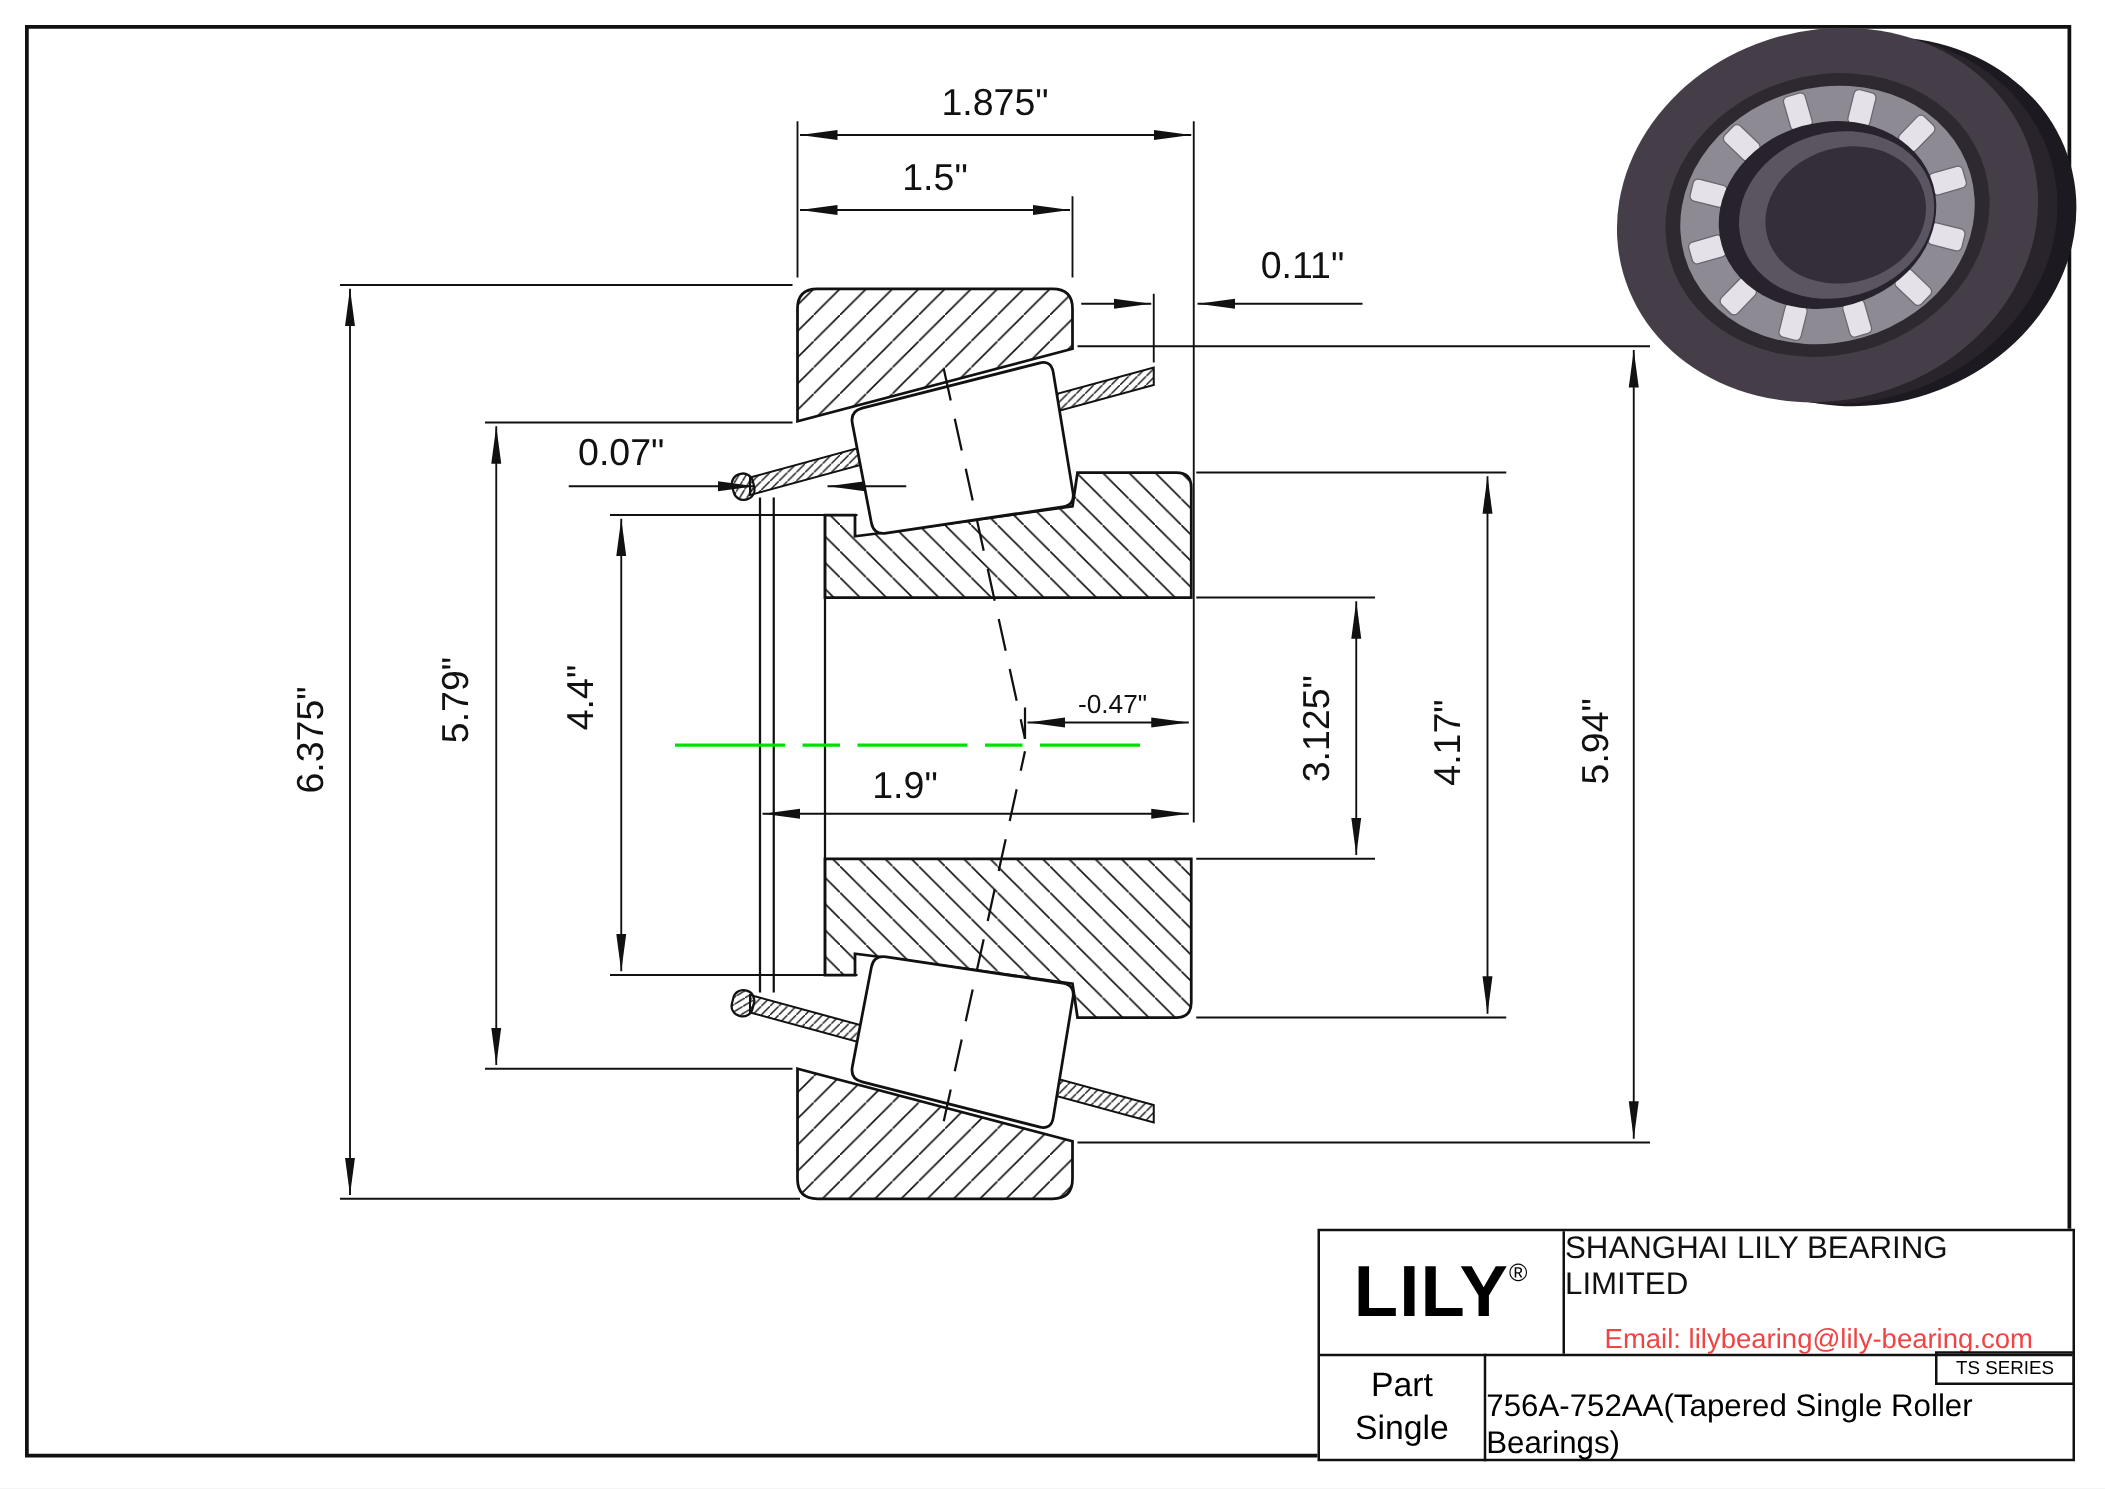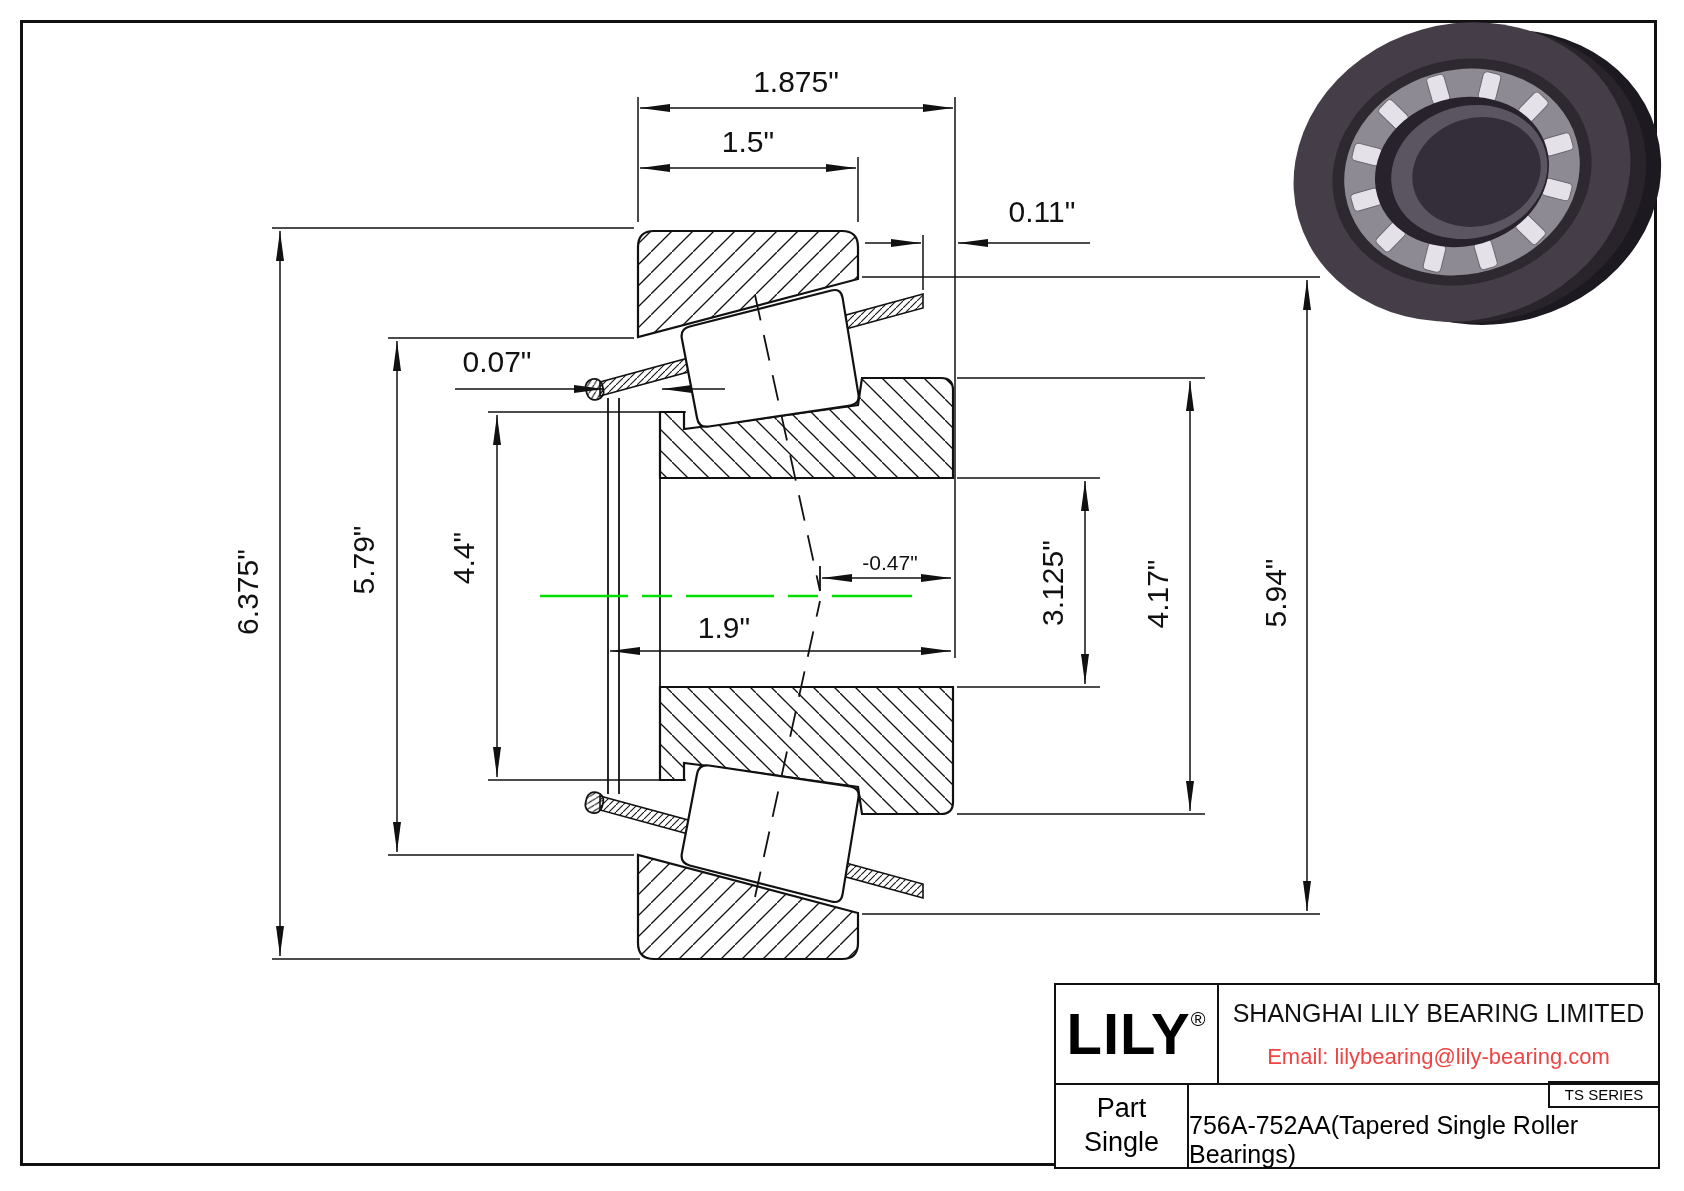--- a/index.html
+++ b/index.html
@@ -12,21 +12,21 @@
     border:3px solid #111;box-sizing:border-box;
   }
   svg{position:absolute;left:0;top:0;}
   svg text{fill:#111;}
   .dim-txt{font-size:30px;}
   .dim-txt-sm{font-size:21px;}
   
   .tb{position:absolute;box-sizing:border-box;background:#fff;}
   #tb-outer{left:1054px;top:983px;width:606px;height:186px;border:2px solid #111;}
   #tb-row1{position:absolute;left:0;top:0;width:100%;height:100px;border-bottom:2px solid #111;box-sizing:border-box;display:flex;}
-  #tb-logo-cell{width:163px;border-right:2px solid #111;box-sizing:border-box;display:flex;align-items:center;justify-content:center;}
+  #tb-logo-cell{width:196px;border-right:2px solid #111;box-sizing:border-box;display:flex;align-items:center;justify-content:center;}
   #tb-company-cell{flex:1;display:flex;flex-direction:column;align-items:center;justify-content:center;gap:16px;}
   .brand{font-size:58px;font-weight:bold;letter-spacing:1px;line-height:1;}
   .brand sup{font-size:20px;font-weight:normal;vertical-align:28px;}
   .company{font-size:25px;color:#111;}
   .email{font-size:22px;color:#ef4444;}
   #tb-row2{position:absolute;left:0;top:98px;width:100%;height:86px;display:flex;}
   #tb-part-cell{width:133px;border-right:2px solid #111;box-sizing:border-box;
      display:flex;flex-direction:column;align-items:center;justify-content:center;font-size:27px;line-height:1.25;}
   #tb-value-cell{flex:1;position:relative;display:flex;align-items:flex-end;justify-content:center;}
   #tb-series{position:absolute;right:-2px;top:-2px;width:108px;height:23px;border:2px solid #111;

